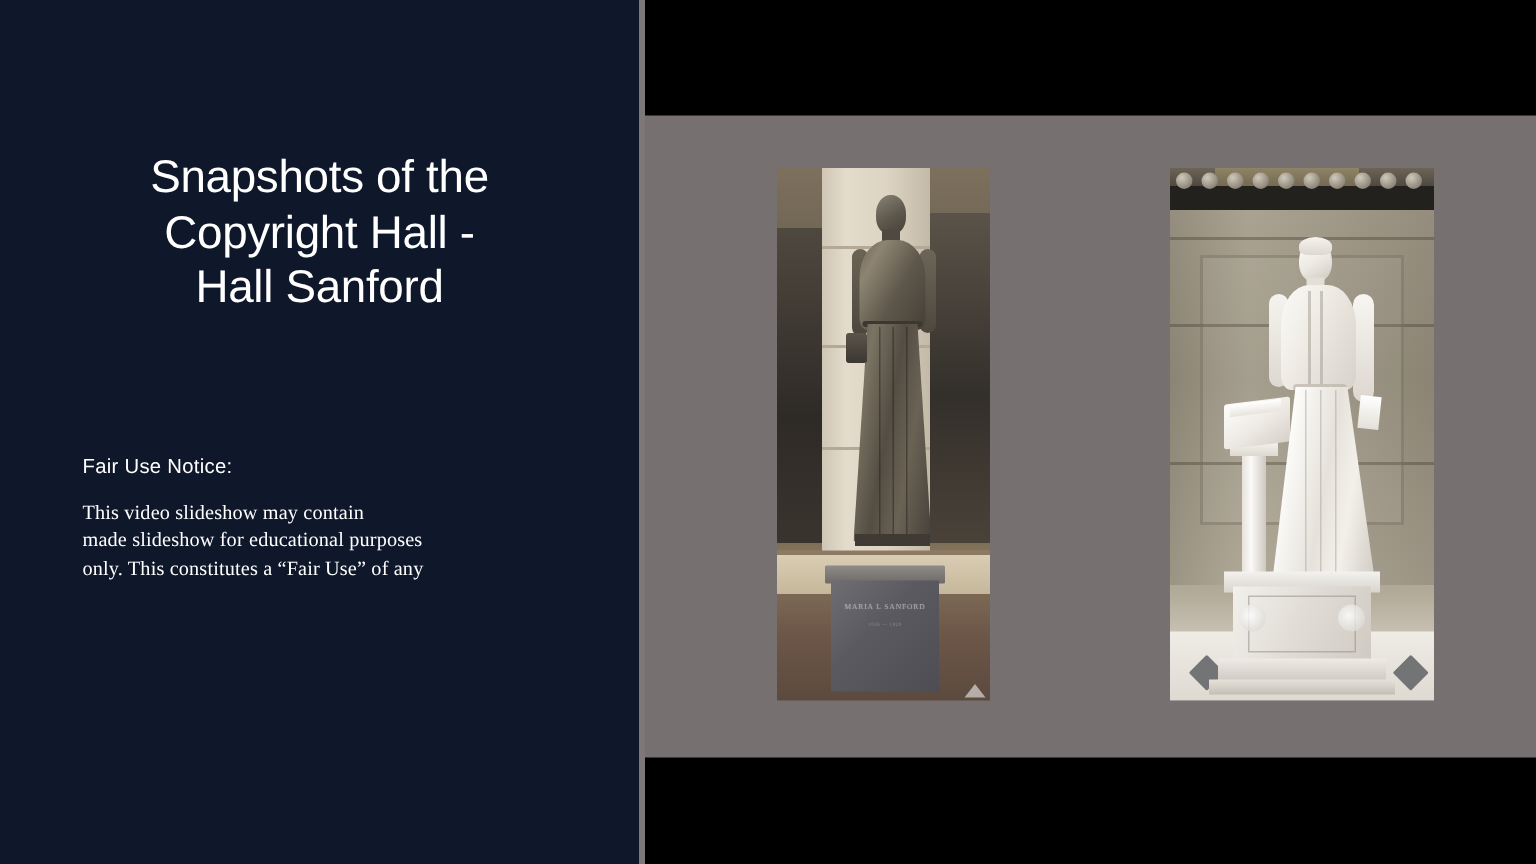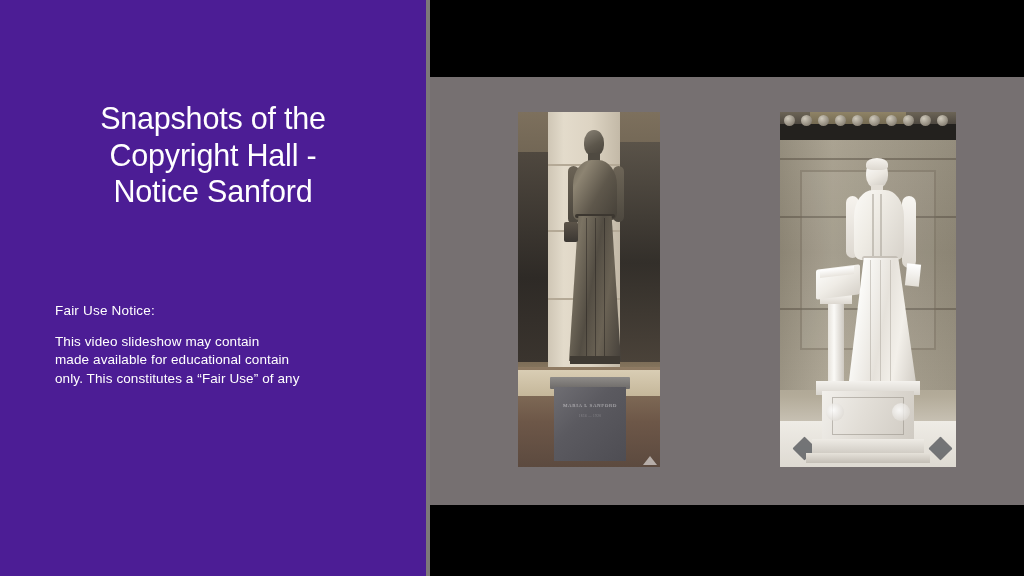--- a/index.html
+++ b/index.html
@@ -5,38 +5,38 @@
   * { margin:0; padding:0; box-sizing:border-box; }
   html,body { background:#000; }
   body {
     width:1024px; height:576px; position:relative; overflow:hidden;
     font-family:"Liberation Sans", sans-serif; background:#000;
   }
 
   
   #left-panel {
     position:absolute; left:0; top:0; width:426px; height:576px;
-    background:#4c1d95;
+    background:#0f172a;
   }
   #slide-title {
     position:absolute; left:40px; top:100px; width:346px;
     text-align:center; color:#ffffff;
     font-size:30.5px; line-height:36.5px; font-weight:400;
     letter-spacing:-0.2px;
     text-rendering:optimizeLegibility;
   }
   #fairuse-block {
     position:absolute; left:55px; top:302px; width:316px;
     text-align:left; color:#ffffff;
   }
   #fairuse-heading {
     font-size:13.5px; line-height:17px; margin-bottom:14px; letter-spacing:.2px;
   }
   #fairuse-body {
-    font-size:13.5px; line-height:18.3px; letter-spacing:.1px;
+    font-size:13.5px; line-height:18.3px; letter-spacing:.1px;font-family:Liberation Serif, serif;
   }
 
   
   #divider-line {
     position:absolute; left:426px; top:0; width:4px; height:576px;
     background:#7d7779;
   }
 
   
   #gray-stage {
@@ -309,28 +309,28 @@
   }
 </style>
 </head>
 <body>
 
 <div id="left-panel">
 
   <div id="slide-title">
     <div>Snapshots of the</div>
     <div>Copyright Hall -</div>
-    <div>Notice Sanford</div>
+    <div>Hall Sanford</div>
   </div>
 
   <div id="fairuse-block">
     <div id="fairuse-heading">Fair Use Notice:</div>
     <div id="fairuse-body">
       <div>This video slideshow may contain</div>
-      <div>made available for educational contain</div>
+      <div>made slideshow for educational purposes</div>
       <div>only.  This constitutes a “Fair Use” of any</div>
     </div>
   </div>
 </div>
 
 <div id="letterbox-top"></div>
 <div id="letterbox-bottom"></div>
 
 <div id="divider-line"></div>
 

